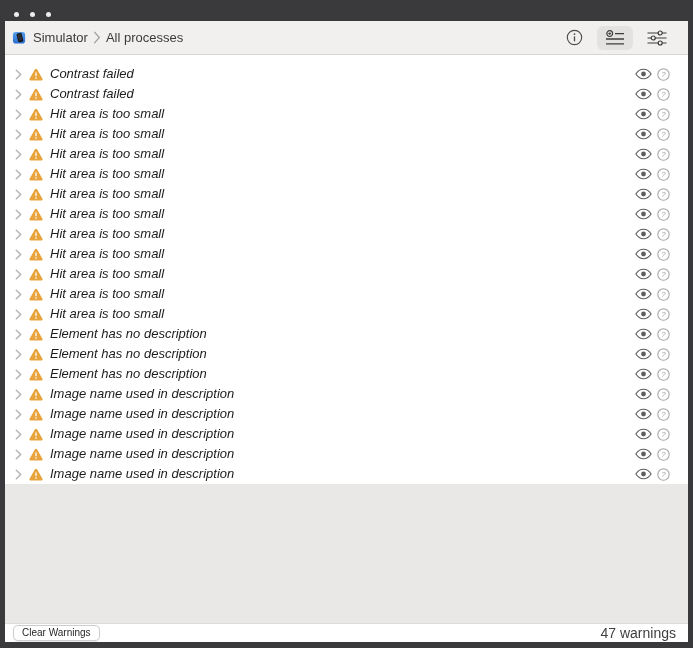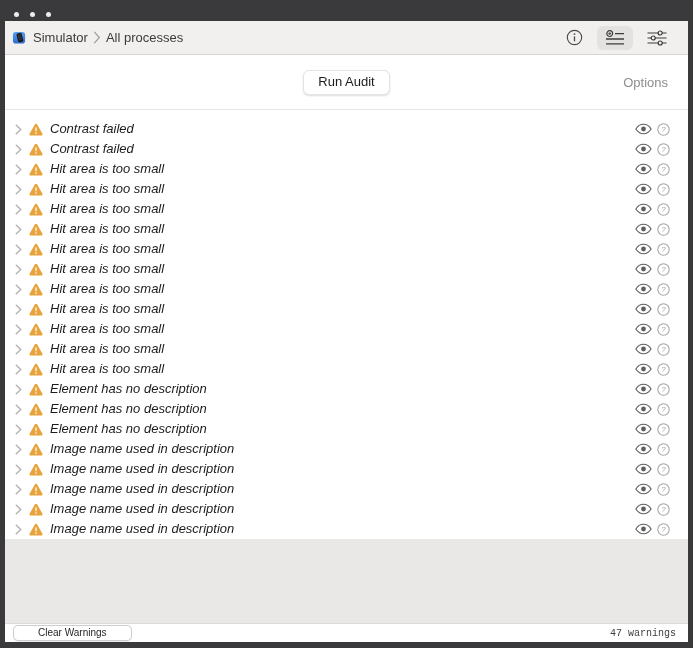--- a/index.html
+++ b/index.html
@@ -36,22 +36,22 @@
   .disclose{width:8px;height:11px;flex:none;margin-right:6px;display:flex;align-items:center;}
   .warn{width:14px;height:13px;flex:none;margin-right:7px;display:flex;align-items:center;}
   .row-label{font-size:13px;color:#1c1c1e;white-space:nowrap;line-height:20px;}
   .row-spacer{flex:1;}
   .eye{width:17px;height:12px;flex:none;margin-right:5px;display:flex;align-items:center;}
   .help{width:13px;height:13px;flex:none;display:flex;align-items:center;}
 
   
   .empty{flex:1;background:#e9e8e7;min-height:0;}
   .footer{height:18px;flex:none;background:#fff;border-top:1px solid #dddcdb;display:flex;align-items:center;justify-content:space-between;padding:0 12px 0 8px;}
-  .clear-btn{font-family:inherit;font-size:10px;color:#262626;background:#fff;border:1px solid #cdcdcd;border-radius:5px;padding:1px 24px 2px;line-height:11px;box-shadow:0 0.5px 1px rgba(0,0,0,0.08);}
-  .count{font-size:10px;color:#3f3f3f;font-family:Liberation Mono, monospace;}
+  .clear-btn{font-family:inherit;font-size:10px;color:#262626;background:#fff;border:1px solid #cdcdcd;border-radius:5px;padding:1px 8px 2px;line-height:11px;box-shadow:0 0.5px 1px rgba(0,0,0,0.08);}
+  .count{font-size:14px;color:#3f3f3f;}
   svg{display:block;}
 </style>
 </head>
 <body>
 
 <div class="window">
 
   <div class="titlebar">
     <span class="dot"></span>
     <span class="dot"></span>
@@ -114,24 +114,20 @@
                 <line x1="0.5" y1="13" x2="19.5" y2="13" stroke="#3c3c3c" stroke-width="1.2"></line>
                 <circle cx="13.2" cy="3" r="2" fill="#f1f0ef" stroke="#3c3c3c" stroke-width="1.2"></circle>
                 <circle cx="6.2" cy="8" r="2" fill="#f1f0ef" stroke="#3c3c3c" stroke-width="1.2"></circle>
                 <circle cx="13.2" cy="13" r="2" fill="#f1f0ef" stroke="#3c3c3c" stroke-width="1.2"></circle>
               </svg>
             </span>
           </button>
         </div>
       </div>
 
-      <div class="audit-bar">
-        <button class="run-btn">Run Audit</button>
-        <span class="options">Options</span>
-      </div>
 
       <div class="list">
 
       <div class="row">
             <span class="disclose">
               <svg width="7" height="11" viewBox="0 0 7 11">
                 <path d="M1.3 1.2 L5.7 5.5 L1.3 9.8" fill="none" stroke="#b3b3b3" stroke-width="1.5" stroke-linecap="round" stroke-linejoin="round"></path>
               </svg>
             </span>
             <span class="warn">

